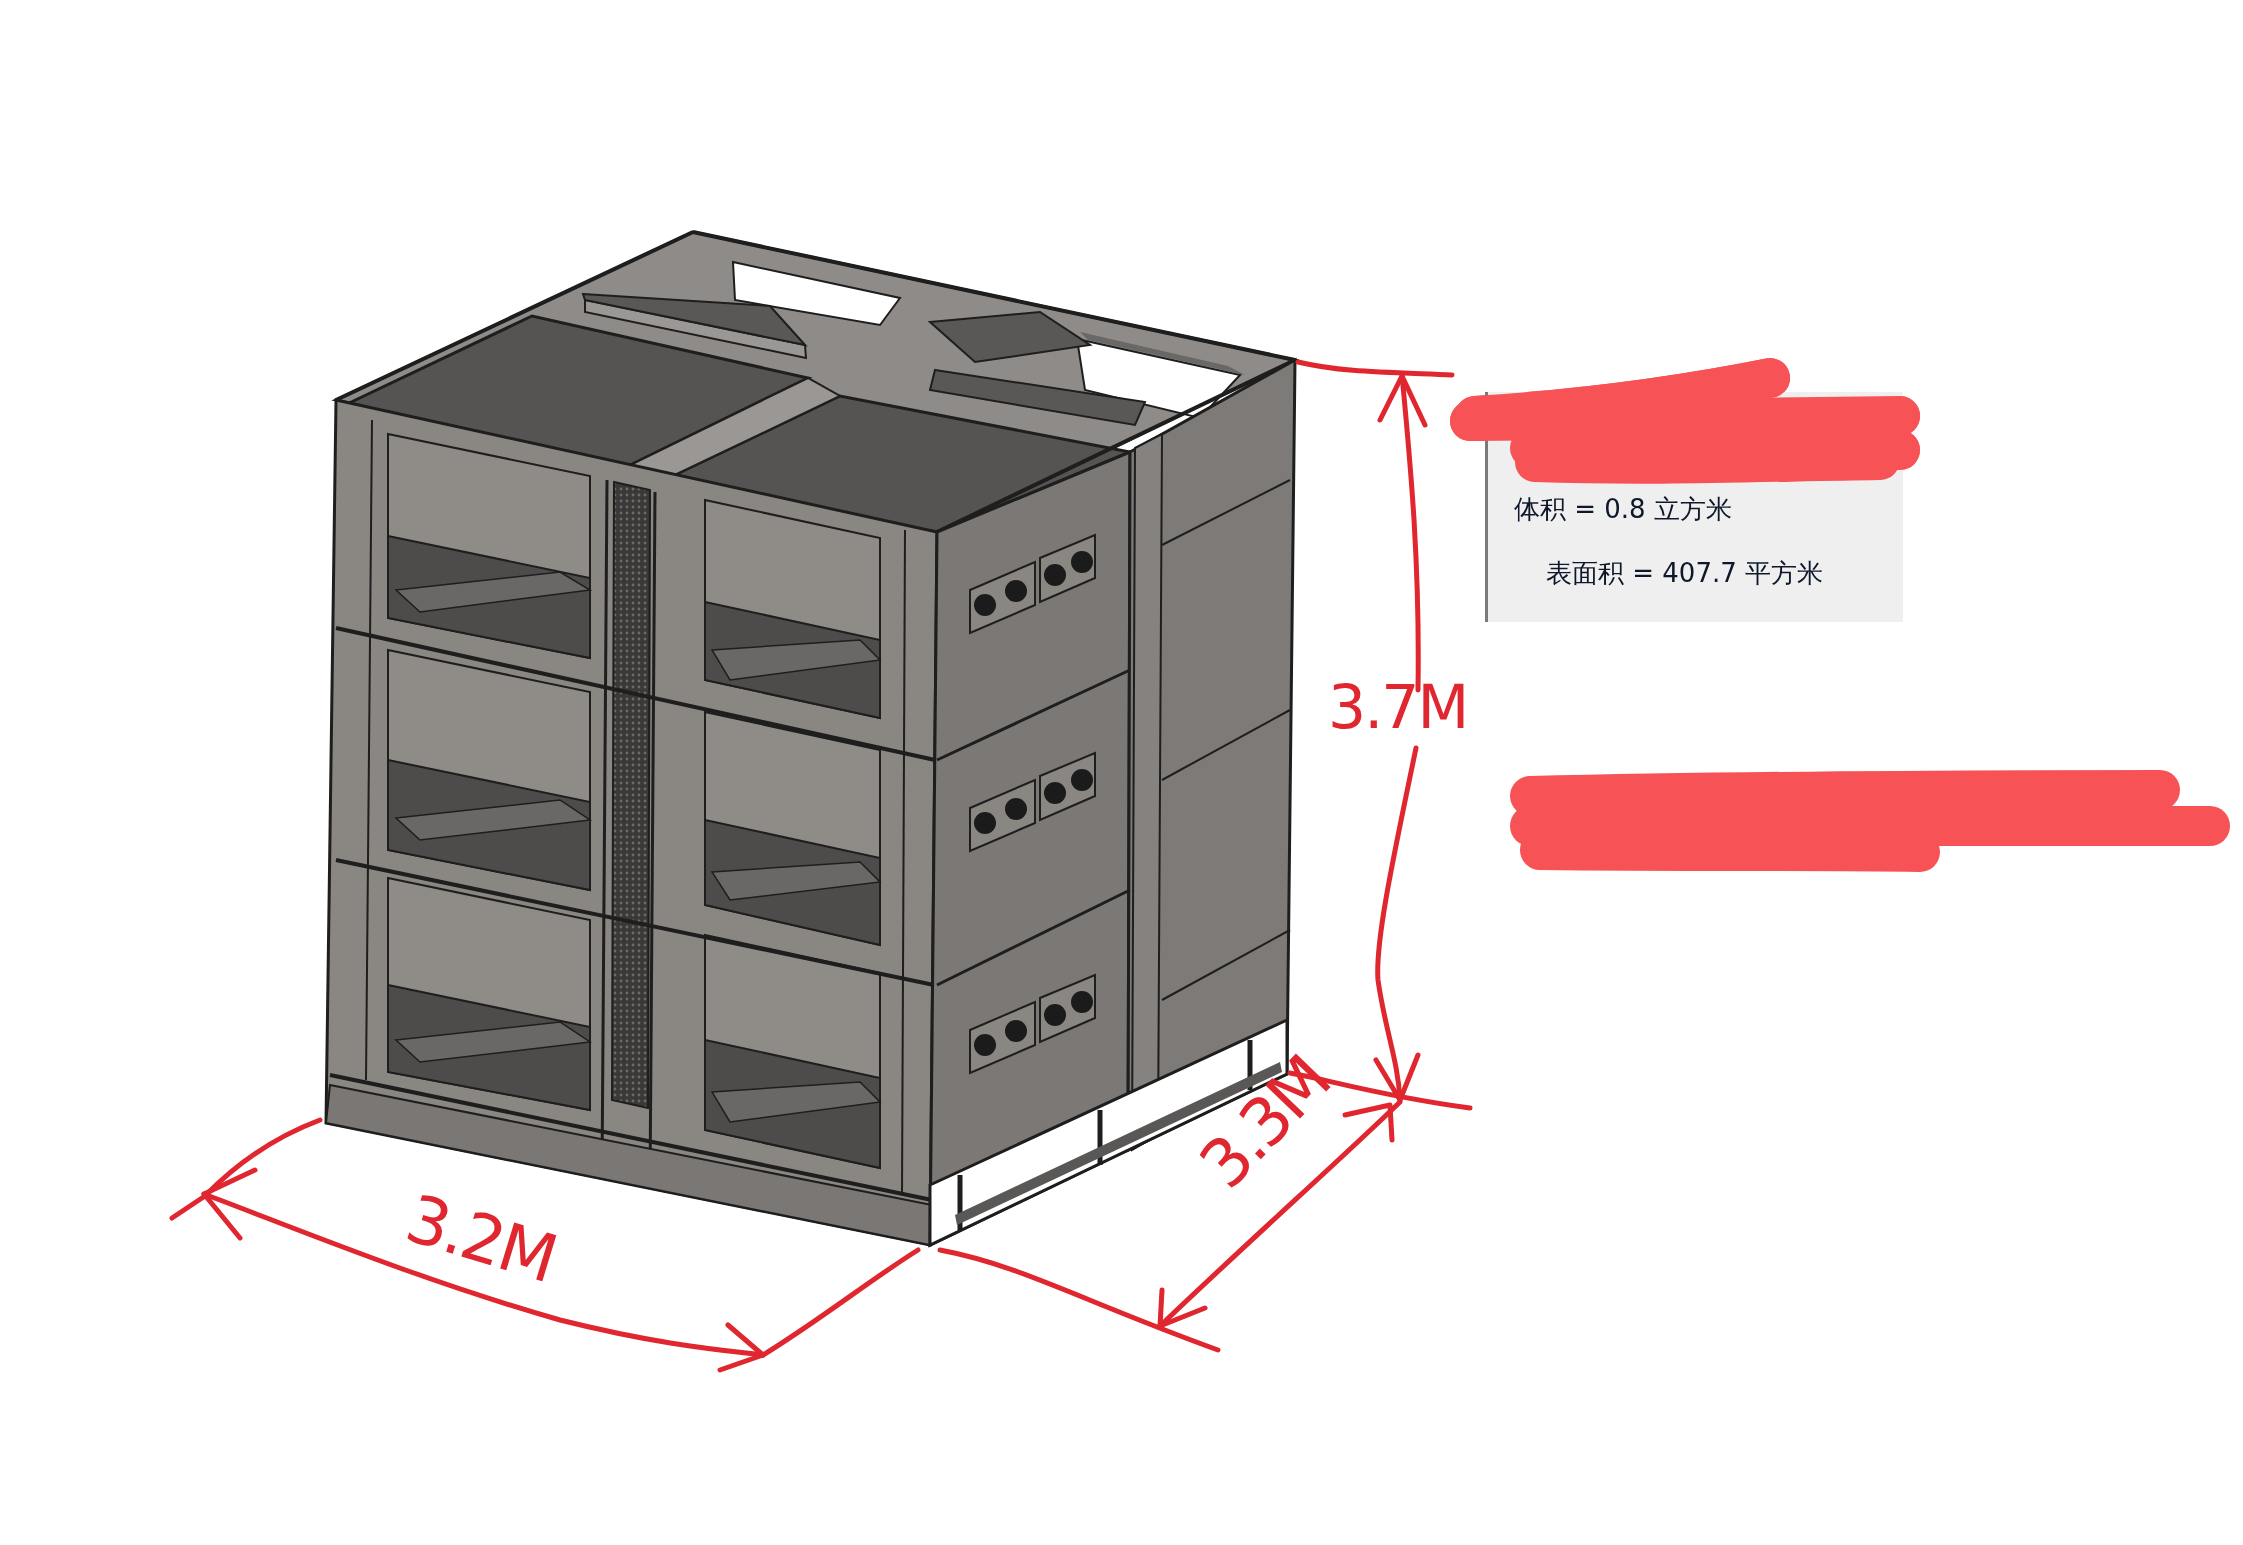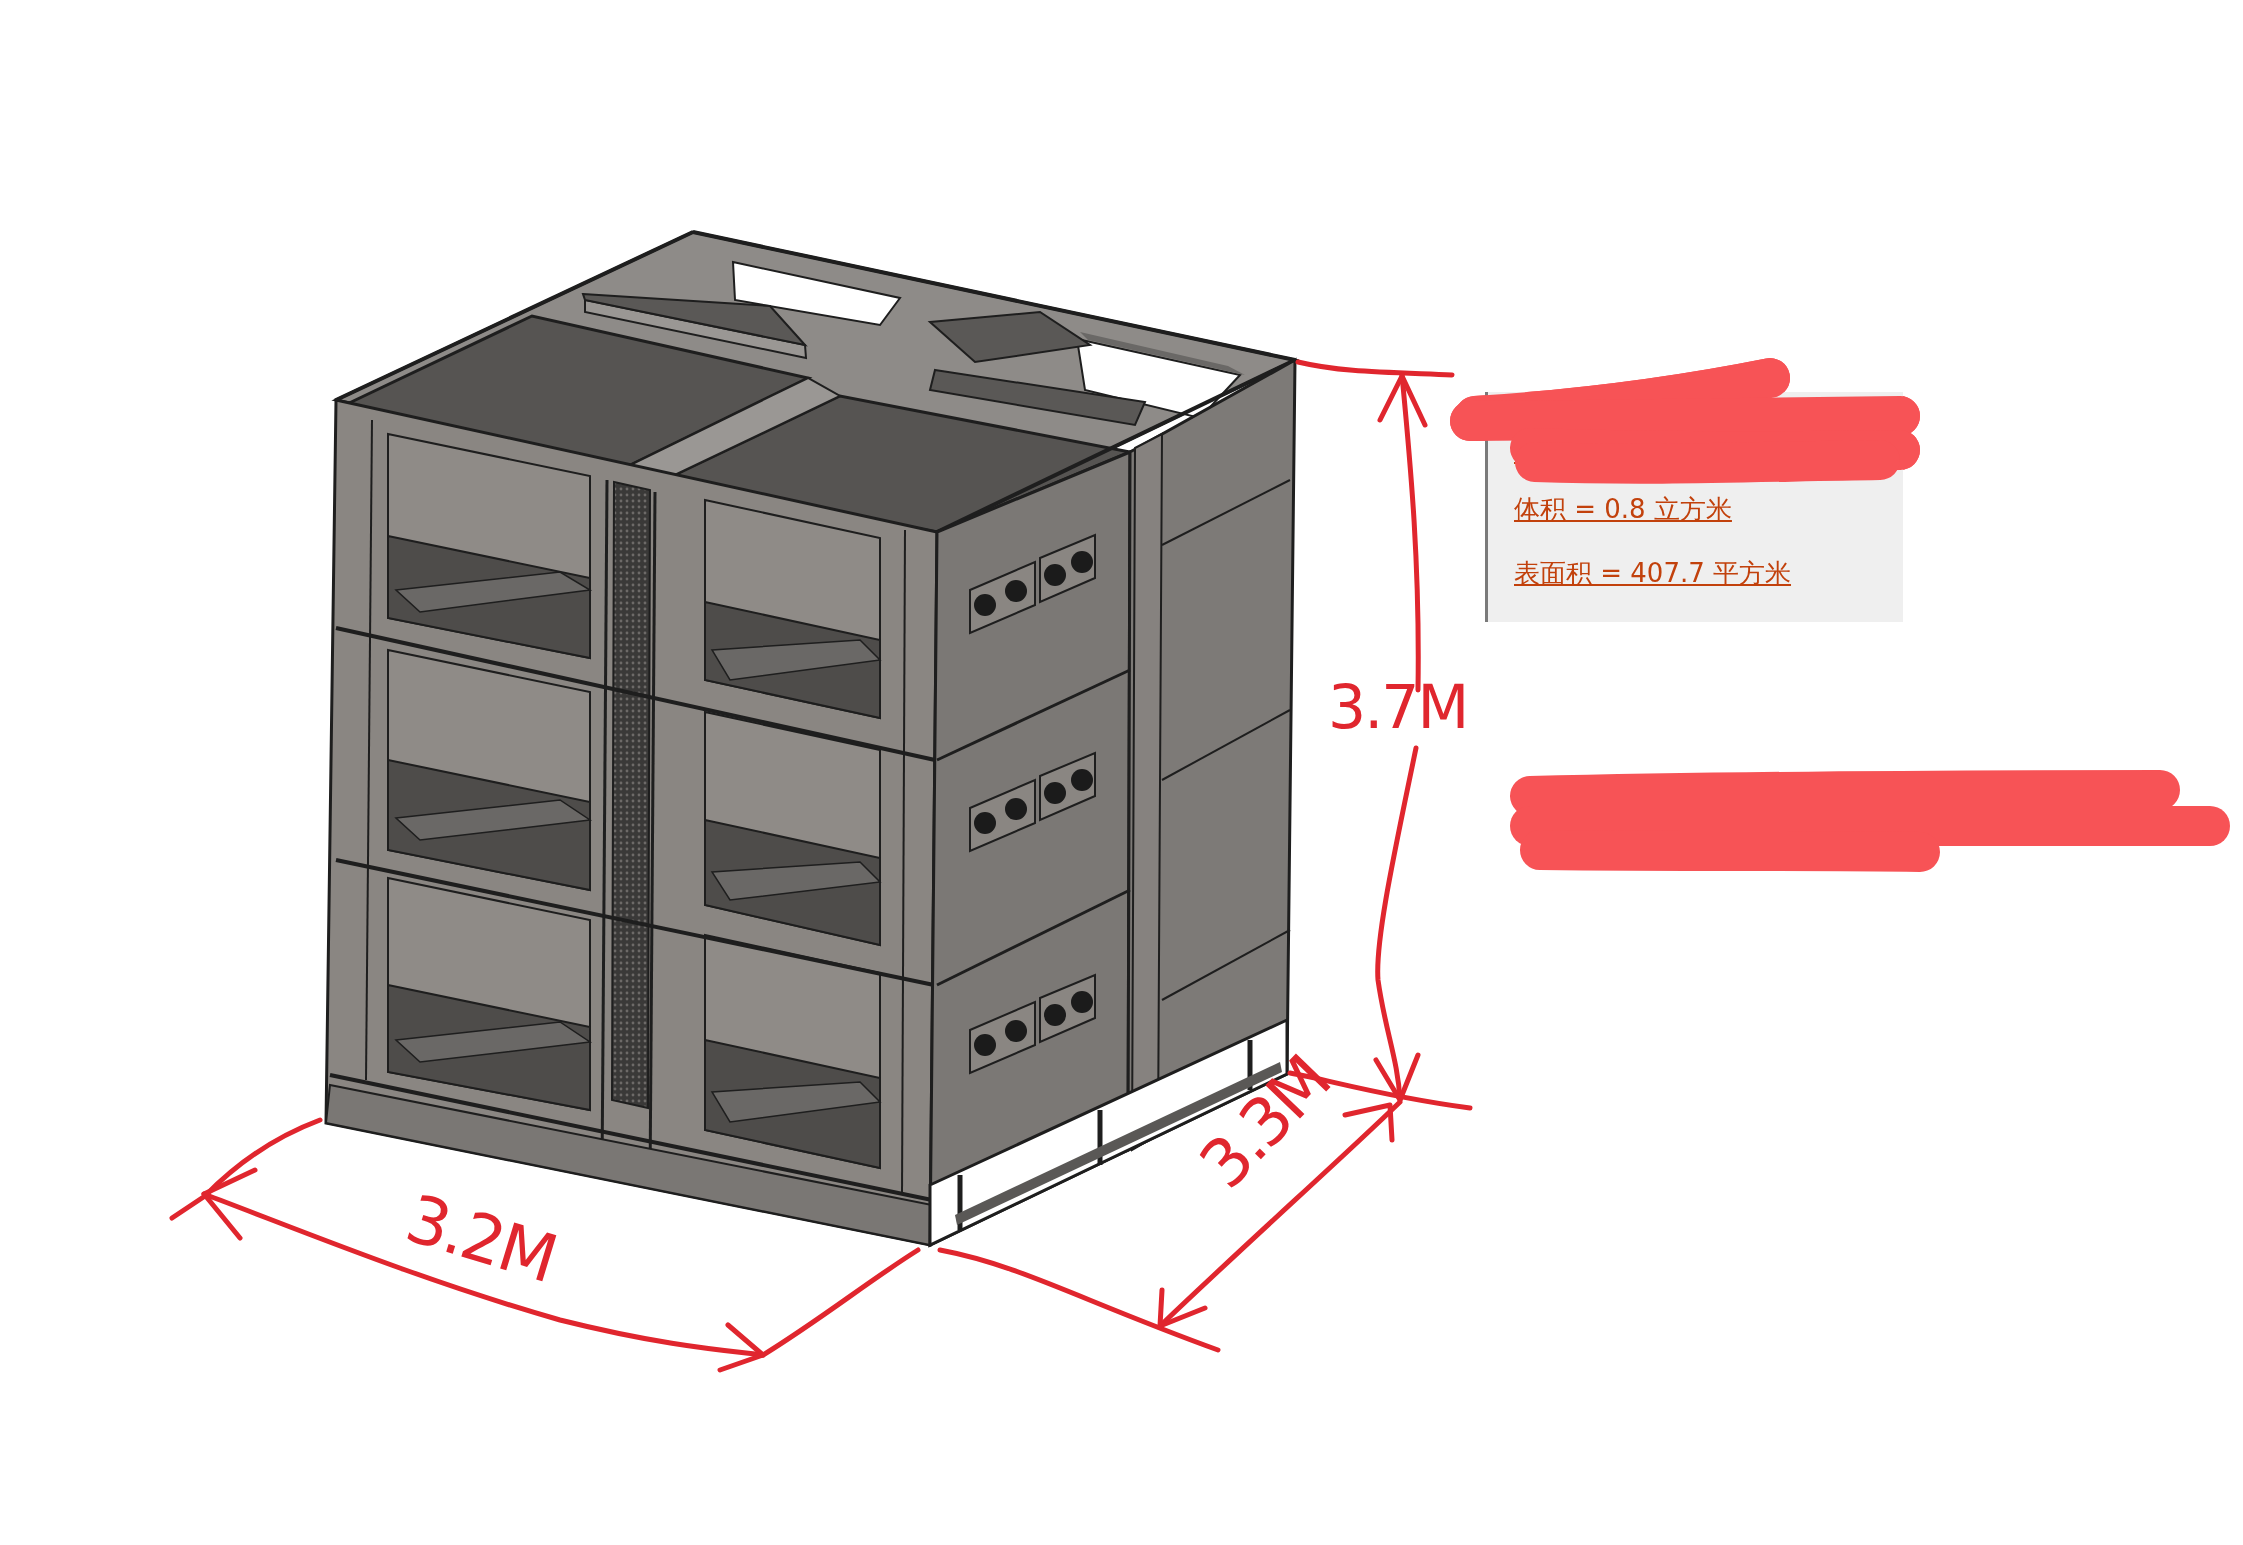--- a/index.html
+++ b/index.html
@@ -3,27 +3,26 @@
 <meta charset="utf-8">
 <style>
   html, body { margin:0; padding:0; background:#ffffff; }
   body { width:2243px; height:1545px; position:relative; overflow:hidden; font-family:"DejaVu Sans", sans-serif; }
   #stage { position:absolute; left:0; top:0; width:2243px; height:1545px; }
   .info-panel {
     position:absolute; left:1485px; top:392px; width:418px; height:230px;
     background:#efefef; border-left:3px solid #7a7a7a; box-sizing:border-box;
   }
   .info-line {
-    position:absolute; left:26px; font-size:26px; color:#c2410c; white-space:nowrap;
+    position:absolute; left:26px; font-size:26px; color:#0f172a; white-space:nowrap;
     font-family:"DejaVu Sans", sans-serif;
-    text-decoration:underline;
   }
   .info-line.l2 { top:42px; }
   .info-line.l3 { top:100px; }
-  .info-line.l4 { top:164px; }
+  .info-line.l4 { top:164px;margin-left:32px; }
   .dim-label {
     position:absolute; color:#e0262e; font-family:"DejaVu Sans", sans-serif;
     white-space:nowrap; transform-origin:left top;
   }
   .dim-37 { left:1328px; top:672px; font-size:60px; letter-spacing:-2px; }
   .dim-32 { left:420px; top:1180px; font-size:66px; transform:rotate(17deg); letter-spacing:-3px; }
   .dim-33 { left:1185px; top:1150px; font-size:66px; transform:rotate(-46deg); letter-spacing:-3px; }
 </style>
 </head>
 <body>

